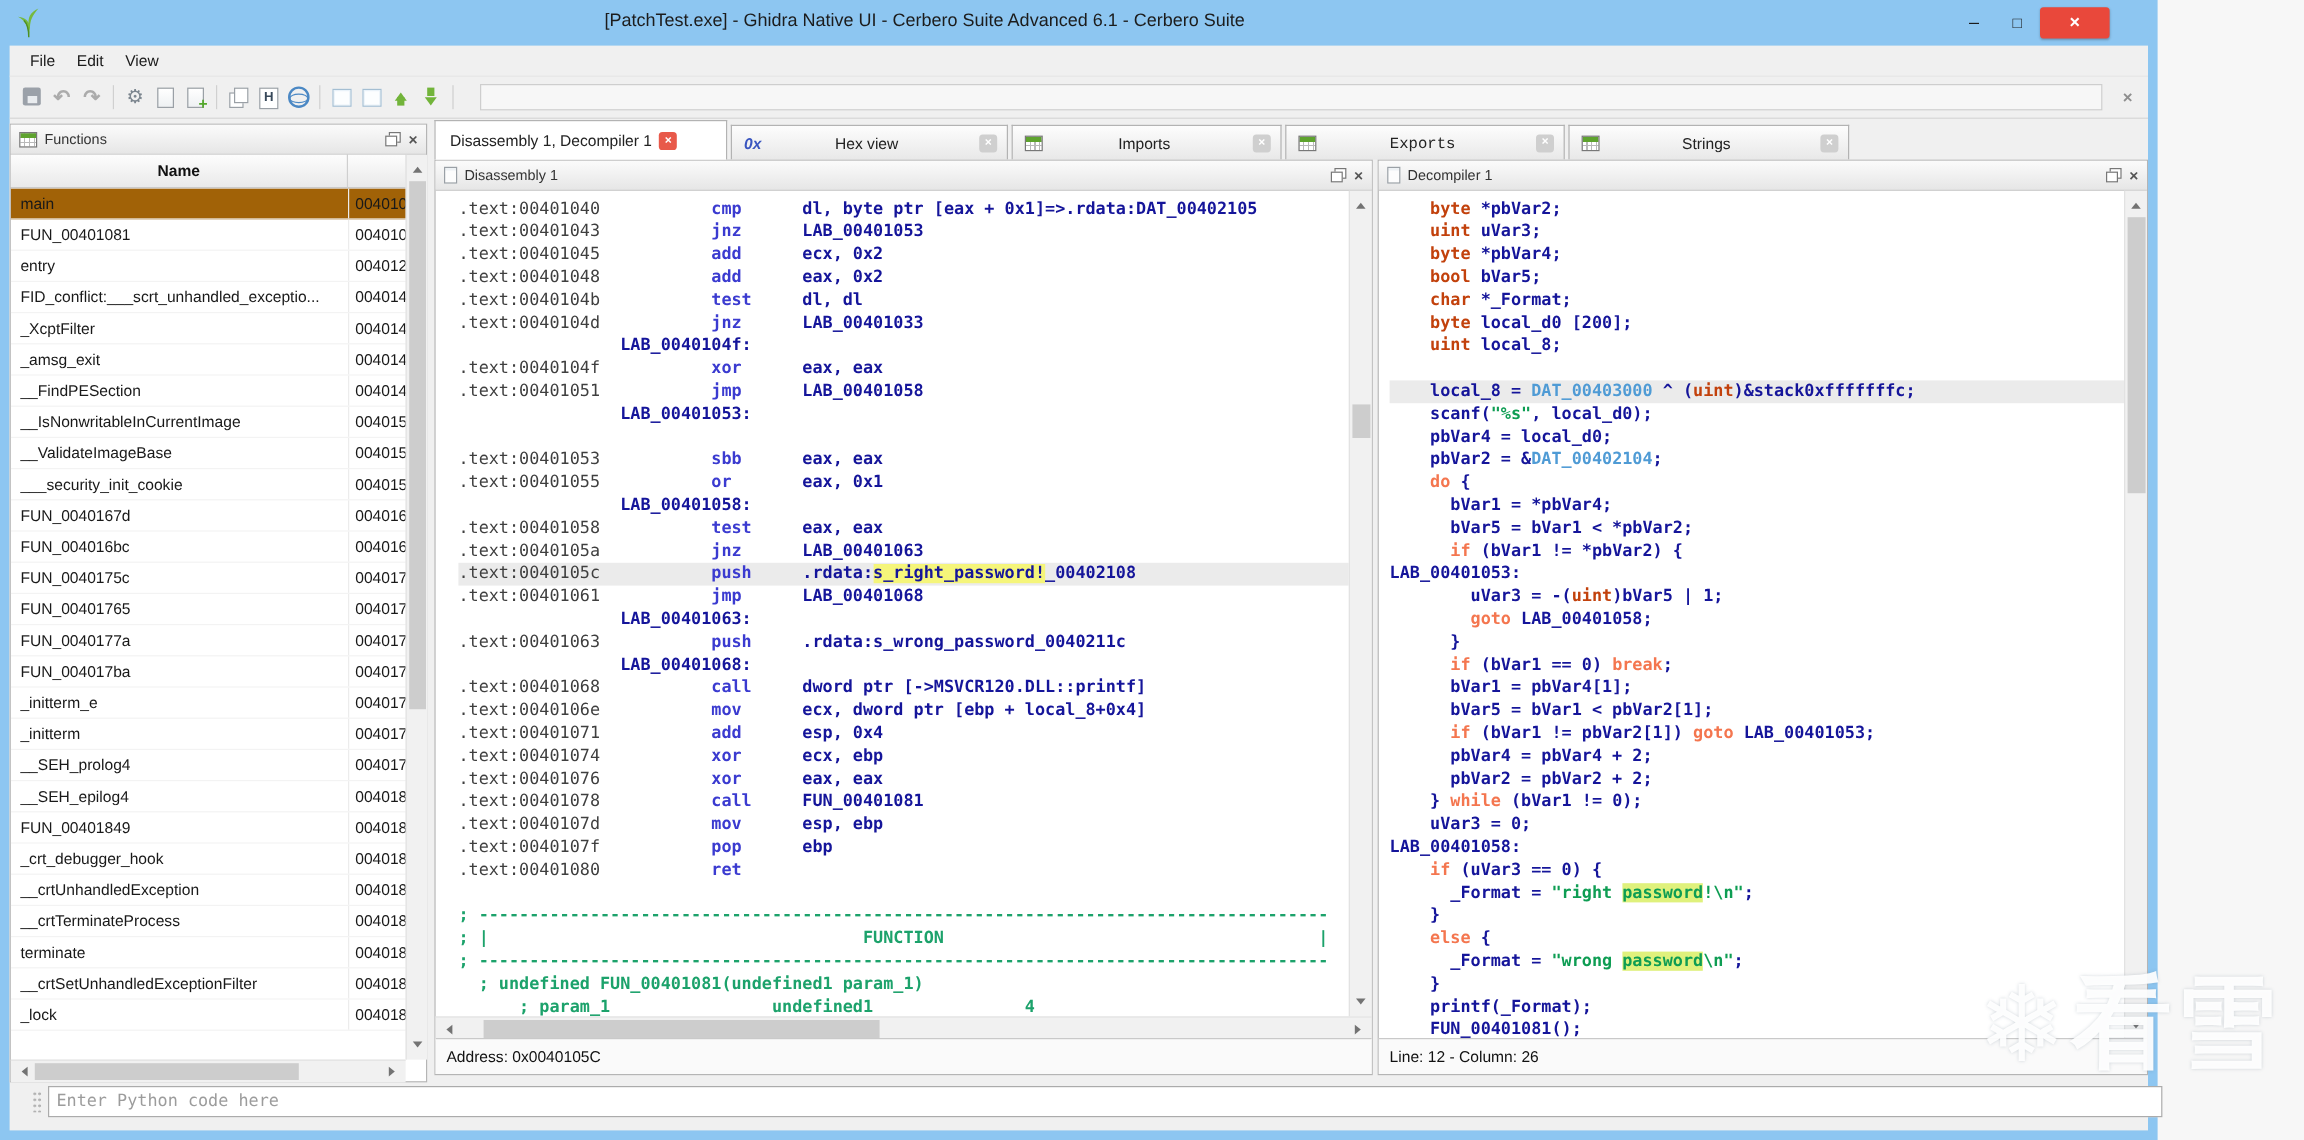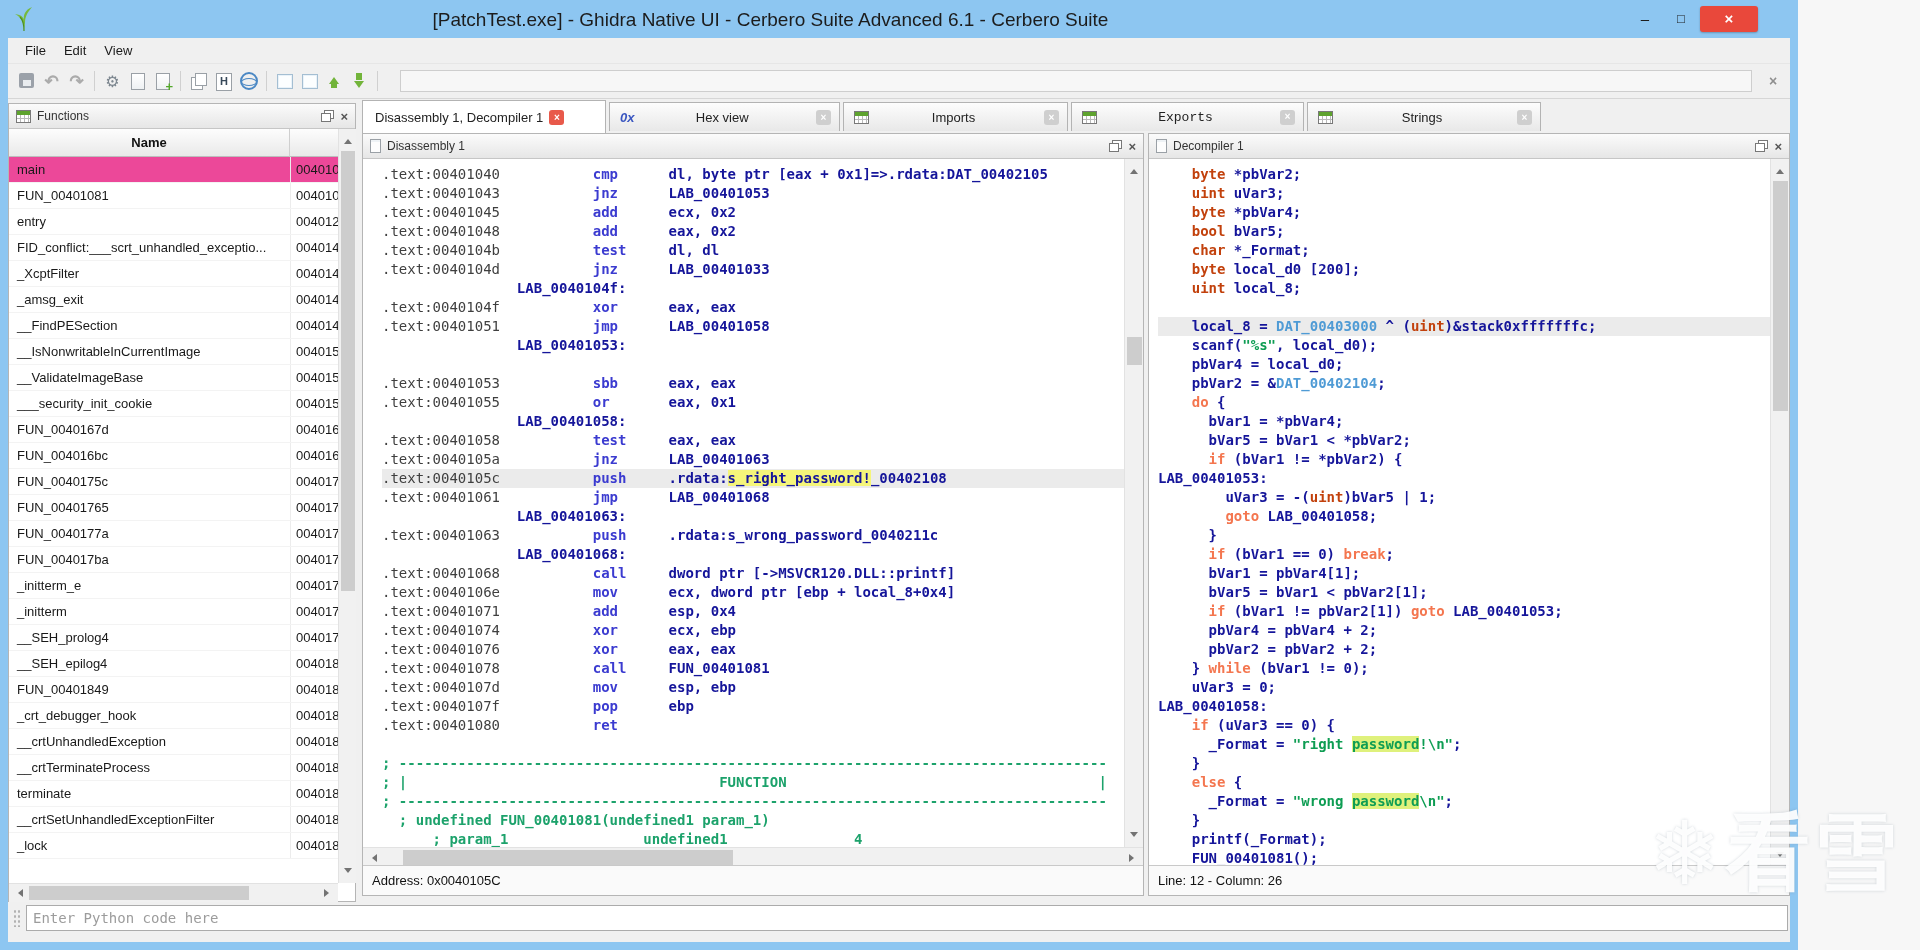--- a/index.html
+++ b/index.html
@@ -3,21 +3,21 @@
 <meta charset="utf-8">
 <style>
   * { margin:0; padding:0; box-sizing:border-box; }
   body { width:1920px; height:950px; background:#f7f7f7; font-family:"Liberation Sans",sans-serif; overflow:hidden; }
   .screen { position:relative; width:1920px; height:950px; }
 
   
   .window { position:absolute; left:0; top:0; width:1798px; height:950px; background:#8dc6f1; }
   .titlebar { position:absolute; left:0; top:0; width:1798px; height:38px; }
   .app-icon { position:absolute; left:12px; top:6px; width:24px; height:26px; }
-  .title-text { position:absolute; left:0; top:9px; width:1541px; text-align:center; font-size:19px; color:#1c1c1c; }
+  .title-text { position:absolute; left:0; top:9px; width:1541px; text-align:center; font-size:15px; color:#1c1c1c; }
   .wbtn { position:absolute; top:6px; height:26px; line-height:25px; text-align:center; color:#1c1c1c; font-size:15px; cursor:default; }
   .wbtn.min { left:1628px; width:34px; }
   .wbtn.max { left:1664px; width:34px; font-size:13px; }
   .wbtn.close { left:1700px; width:58px; background:#e9483b; border-radius:3px; color:#fff; font-weight:bold; font-size:15px; box-shadow:0 1px 2px rgba(0,0,0,.25); }
 
   .client { position:absolute; left:8px; top:38px; width:1782px; height:904px; background:#f0f0f0; }
 
   
   .menubar { position:absolute; left:0; top:0; width:1782px; height:26px; display:flex; align-items:center; padding-left:8px; border-bottom:1px solid #e6e6e6; }
   .menu-item { padding:3px 9px; font-size:13px; color:#1b1b1b; }
@@ -39,21 +39,21 @@
   .i-web::after { content:""; position:absolute; left:5px; top:9px; width:14px; height:6px; border:1px solid #4b88c4; border-radius:50%; }
   .i-selection-a::before, .i-selection-b::before { content:""; width:14px; height:13px; border:1px solid #a4bed2; background:#fcfeff; box-shadow:inset 0 0 0 1px #e9f2f9; }
   .i-export-up::before { content:""; width:0; height:0; border:5px solid transparent; border-bottom:7px solid #72b43a; position:absolute; left:7px; top:3px; }
   .i-export-up::after { content:""; width:6px; height:7px; background:#72b43a; position:absolute; left:9px; top:12px; }
   .i-export-down::before { content:""; width:0; height:0; border:5px solid transparent; border-top:7px solid #72b43a; position:absolute; left:7px; top:12px; }
   .i-export-down::after { content:""; width:6px; height:7px; background:#72b43a; position:absolute; left:9px; top:4px; }
   .addr-bar { position:absolute; left:392px; top:6px; width:1352px; height:22px; background:#f7f7f7; border:1px solid #cecece; }
   .tb-close { position:absolute; left:1756px; top:9px; width:18px; height:18px; text-align:center; line-height:17px; color:#8f8f8f; font-weight:bold; font-size:14px; }
 
   
-  .tabbar { position:absolute; left:354px; top:62px; width:1428px; height:33px; display:flex; align-items:center; }
+  .tabbar { position:absolute; left:354px; top:62px; width:1428px; height:33px; display:flex; align-items:flex-end; }
   .tab { height:29px; background:linear-gradient(#fdfdfd,#e8e8e8); border:1px solid #b3b3b3; border-bottom:none; display:flex; align-items:center; font-size:13px; color:#222; margin-right:3px; position:relative; }
   .tab.active { height:33px; background:#fff; z-index:2; }
   .tab .tlabel { flex:1; text-align:center; white-space:nowrap; overflow:hidden; }
   .tab.active .tlabel { text-align:left; padding-left:12px; flex:initial; }
   .tclose { width:15px; height:15px; border-radius:3px; background:#cfcfcf; color:#fff; font-weight:bold; font-size:10px; line-height:15px; text-align:center; margin:0 8px 0 6px; }
   .tclose::before { content:"\00D7"; }
   .tab.active .tclose { background:#e8594a; }
   .hexic { margin-left:10px; font-weight:bold; font-size:13px; color:#3a56c0; font-style:italic; }
   .grid-ic { width:15px; height:13px; margin-left:10px; border:1px solid #787878; background-color:#fff;
      background-image:linear-gradient(#5ea32e 0 4px, transparent 4px),
@@ -79,21 +79,21 @@
   .tri-up { border-bottom:5px solid #737373; }
   .tri-dn { border-top:5px solid #737373; }
   .tri-lf { border-right:5px solid #737373; }
   .tri-rt { border-left:5px solid #737373; }
 
   
   .colhdr { position:absolute; left:0; top:25px; width:330px; height:28px; display:flex; }
   .ch { background:linear-gradient(#fdfdfd,#e9e9e9); border-right:1px solid #cfcfcf; border-bottom:1px solid #bdbdbd; font-size:13px; font-weight:bold; color:#111; display:flex; align-items:center; justify-content:center; }
   .frows { position:absolute; left:0; top:53px; width:330px; height:726px; overflow:hidden; }
   .frow { height:26px; display:flex; align-items:center; font-size:13px; color:#191919; border-bottom:1px solid #f3f3f3; }
-  .frow.sel { background:#ec4899; }
+  .frow.sel { background:#a16207; }
   .fname { width:281px; padding-left:8px; white-space:nowrap; overflow:hidden; }
   .faddr { width:49px; padding-left:5px; border-left:1px solid #ececec; white-space:nowrap; overflow:hidden; align-self:stretch; display:flex; align-items:center; }
 
   
   .code { position:absolute; overflow:hidden; font:bold 14px/19px "DejaVu Sans Mono",monospace; white-space:pre; color:#15159a; }
   .cl { height:19px; }
   .cl.hl { background:#ebebeb; }
   .seg-a { color:#3f3f3f; font-weight:normal; }
   .seg-m { color:#3b3bd0; }
   .seg-o { color:#15159a; }
@@ -102,21 +102,21 @@
   .seg-hy { color:#15159a; background:#f5f57a; }
   .seg-t { color:#c2410c; }
   .seg-k { color:#f4764f; }
   .seg-n { color:#15159a; }
   .seg-s { color:#0e9d53; }
   .seg-g { color:#4f9bd5; }
   .seg-hs { color:#0e9d53; background:#dff17c; }
   .pstatus { position:absolute; left:0; right:0; bottom:0; height:30px; border-top:1px solid #c9c9c9; background:#fafafa; font-size:13px; color:#111; display:flex; align-items:center; padding-left:9px;text-align:right; }
 
   
-  .pyrow { position:absolute; left:0; top:866px; width:1782px; height:28px; display:flex; align-items:center; }
+  .pyrow { position:absolute; left:14px; top:866px; width:1782px; height:28px; display:flex; align-items:center; }
   .grip { width:8px; height:18px; margin-left:5px; background-image:radial-gradient(circle,#b2b2b2 1px,transparent 1.4px); background-size:4px 5px; }
   .pyinput { flex:1; height:26px; margin:0 2px 0 5px; border:1px solid #ababab; background:#fff; font:14px "DejaVu Sans Mono",monospace; color:#444; padding-left:6px; }
   .pyinput::placeholder { color:#9c9c9c; }
 
   
   .watermark { position:absolute; left:1648px; top:796px; display:flex; align-items:center; gap:4px; color:rgba(255,255,255,.93); text-shadow:0 0 3px rgba(90,110,130,.28); pointer-events:none; }
   .wm-flake { font-size:88px; font-family:"DejaVu Sans",sans-serif; }
   .wm-text { font-size:84px; font-weight:bold; font-family:sans-serif; letter-spacing:3px; }
 </style>
 </head>

